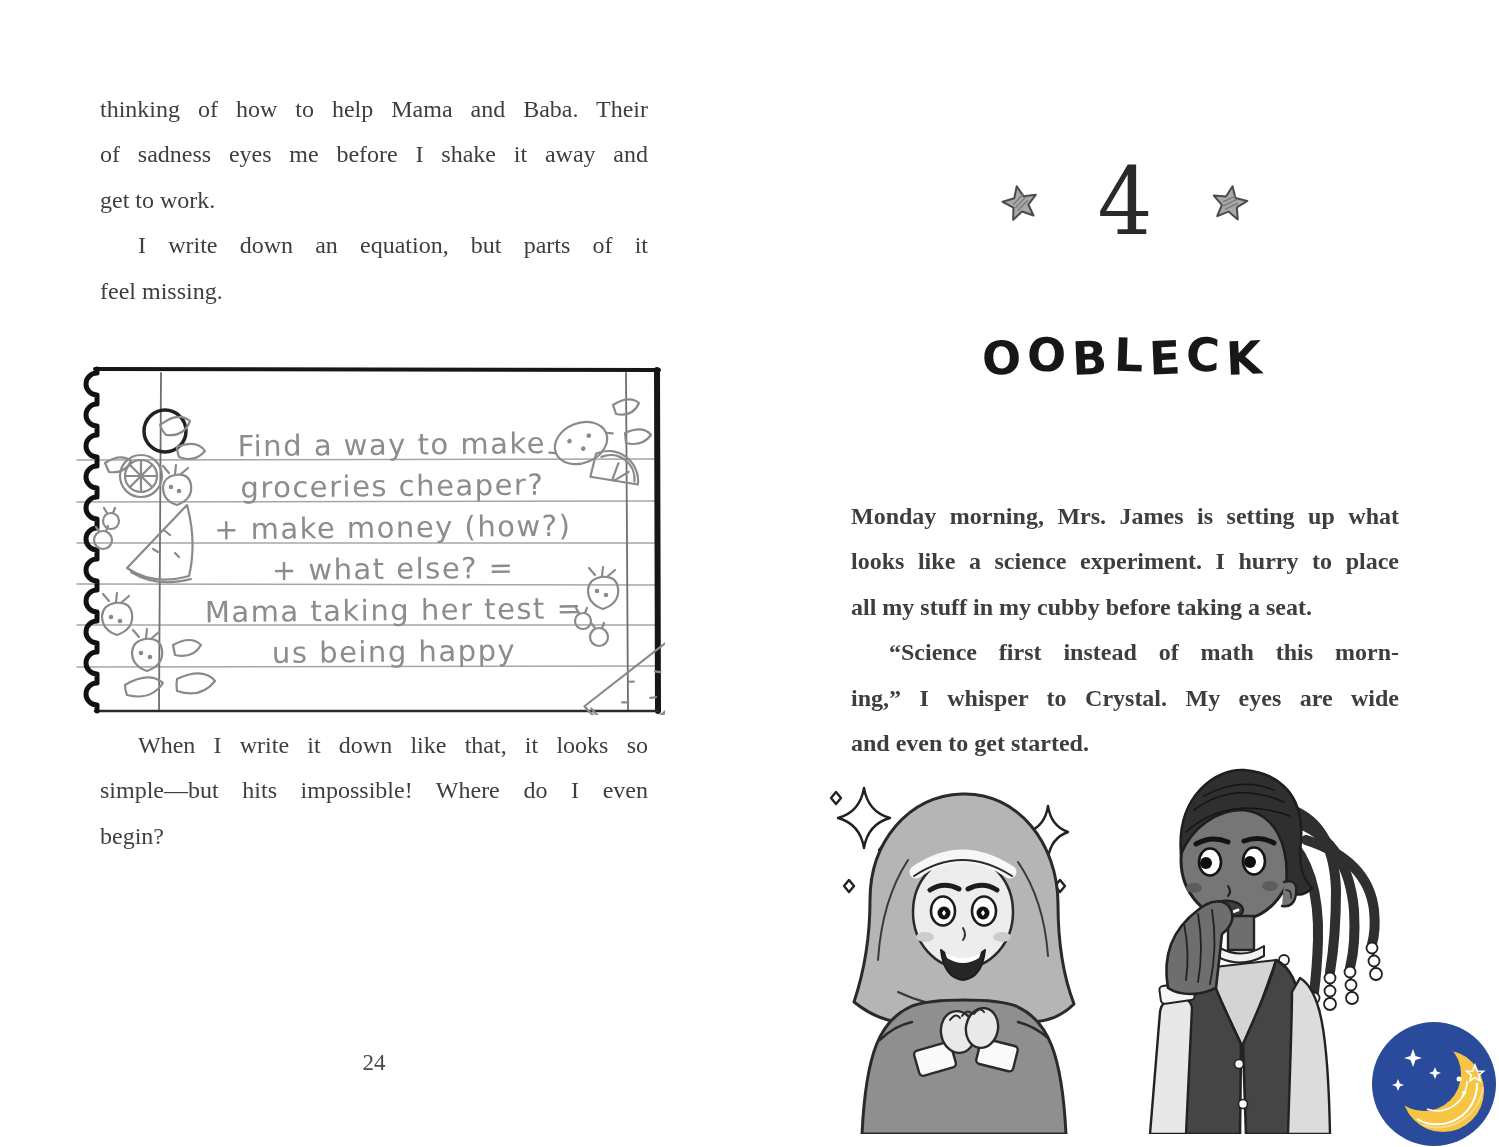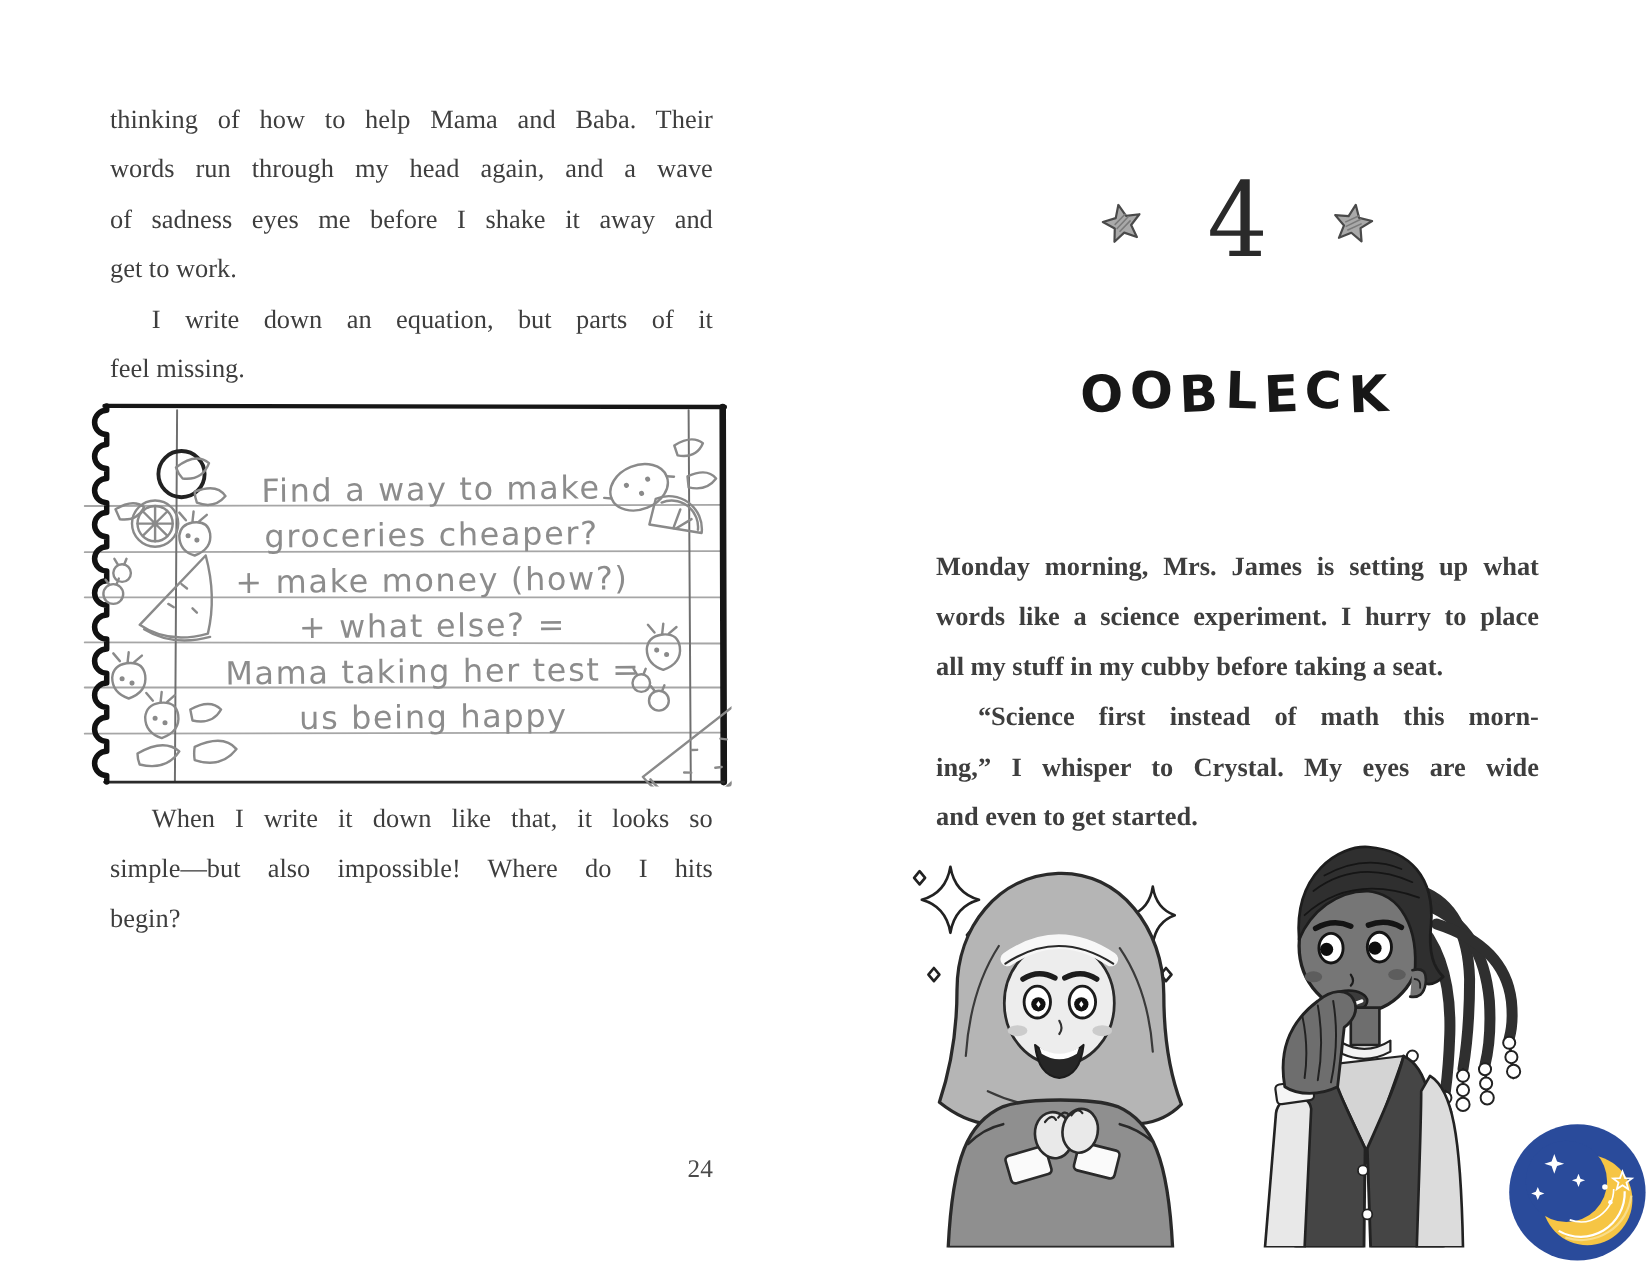--- a/index.html
+++ b/index.html
@@ -15,21 +15,21 @@
     text-align:justify;text-align-last:justify;
     white-space:normal;overflow:visible;
   }
   .para .line:last-child{text-align-last:left;}
   .para.indent .line:first-child{text-indent:38px;}
   #left-text-1{left:100px;top:87px;}
   #left-text-2{left:100px;top:723px;}
   #right-text-1{left:851px;top:494px;font-weight:bold;}
   
   .page-number{
-    position:absolute;left:100px;top:1050px;width:548px;text-align:right;
+    position:absolute;left:100px;top:1050px;width:548px;text-align:center;
     font-size:23px;color:#4a4a4a;
   }
   
   .chapter-head{
     position:absolute;left:851px;top:146px;width:548px;height:112px;
     display:flex;align-items:center;justify-content:center;gap:56px;
   }
   .chapter-number{
     font-family:"DejaVu Serif", serif;font-size:94px;font-weight:400;
     color:#2a2a2a;line-height:1;transform:scaleX(.92);
@@ -52,21 +52,20 @@
   }
 </style>
 </head>
 <body>
 
 <div id="canvas">
 
   <div id="left-text-1" class="textblock">
       <div class="para">
         <div class="line">thinking of how to help Mama and Baba. Their</div>
-        <div class="line">words run through my head again, and a wave</div>
         <div class="line">of sadness eyes me before I shake it away and</div>
         <div class="line">get to work.</div>
       </div>
       <div class="para indent">
         <div class="line">I write down an equation, but parts of it</div>
         <div class="line">feel missing.</div>
       </div>
     </div>
 
   <svg id="notebook-svg" width="600" height="352" viewBox="0 0 600 352">
@@ -175,21 +174,21 @@
           <text x="328" y="216.2" text-anchor="middle" class="hw-text">+ what else? =</text>
           <text x="328" y="257.6" text-anchor="middle" class="hw-text">Mama taking her test =</text>
           <text x="328" y="299" text-anchor="middle" class="hw-text">us being happy</text>
         </g>
     </g>
   </svg>
 
   <div id="left-text-2" class="textblock">
       <div class="para indent">
         <div class="line">When I write it down like that, it looks so</div>
-        <div class="line">simple—but also impossible! Where do I hits</div>
+        <div class="line">simple—but hits impossible! Where do I even</div>
         <div class="line">begin?</div>
       </div>
     </div>
 
   <div class="page-number">24</div>
 
   <div class="chapter-head">
     <svg width="38" height="38" viewBox="0 0 38 38">
       <g transform="rotate(-12 19 19)">
         <path d="M19 3 L23.8 14.2 L36 15.2 L26.6 23.2 L29.4 35 L19 28.7 L8.6 35 L11.4 23.2 L2 15.2 L14.2 14.2 Z" fill="#a9a9a9" stroke="#4a4a4a" stroke-width="2" stroke-linejoin="round"></path>
@@ -203,21 +202,21 @@
         <path d="M12 20 L24 12 M13 24 L26 15 M15 27 L27 19" stroke="#7a7a7a" stroke-width="1.4" fill="none"></path>
       </g>
     </svg>
   </div>
 
   <div class="chapter-title"><span class="tilt-a">O</span><span class="tilt-b">O</span><span class="tilt-a">B</span><span class="tilt-b">L</span><span class="tilt-a">E</span><span class="tilt-b">C</span><span class="tilt-a">K</span></div>
 
   <div id="right-text-1" class="textblock">
       <div class="para">
         <div class="line">Monday morning, Mrs. James is setting up what</div>
-        <div class="line">words like a science experiment. I hurry to place</div>
+        <div class="line">looks like a science experiment. I hurry to place</div>
         <div class="line">all my stuff in my cubby before taking a seat.</div>
       </div>
       <div class="para indent">
         <div class="line">“Science first instead of math this morn-</div>
         <div class="line">ing,” I whisper to Crystal. My eyes are wide</div>
         <div class="line">and even to get started.</div>
       </div>
     </div>
 
   <svg id="girls-svg" width="618" height="394" viewBox="0 0 618 394">

